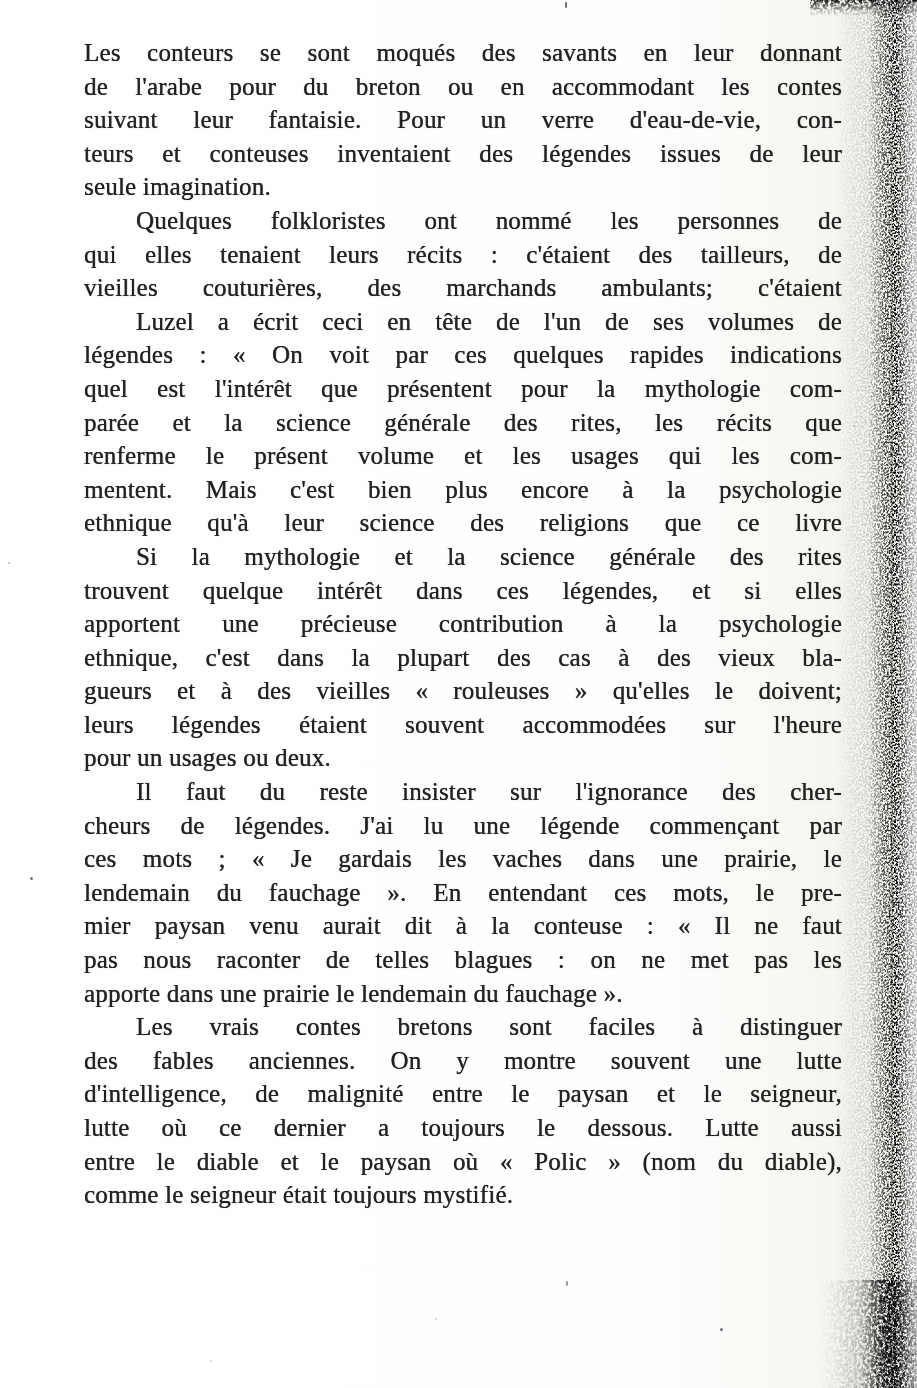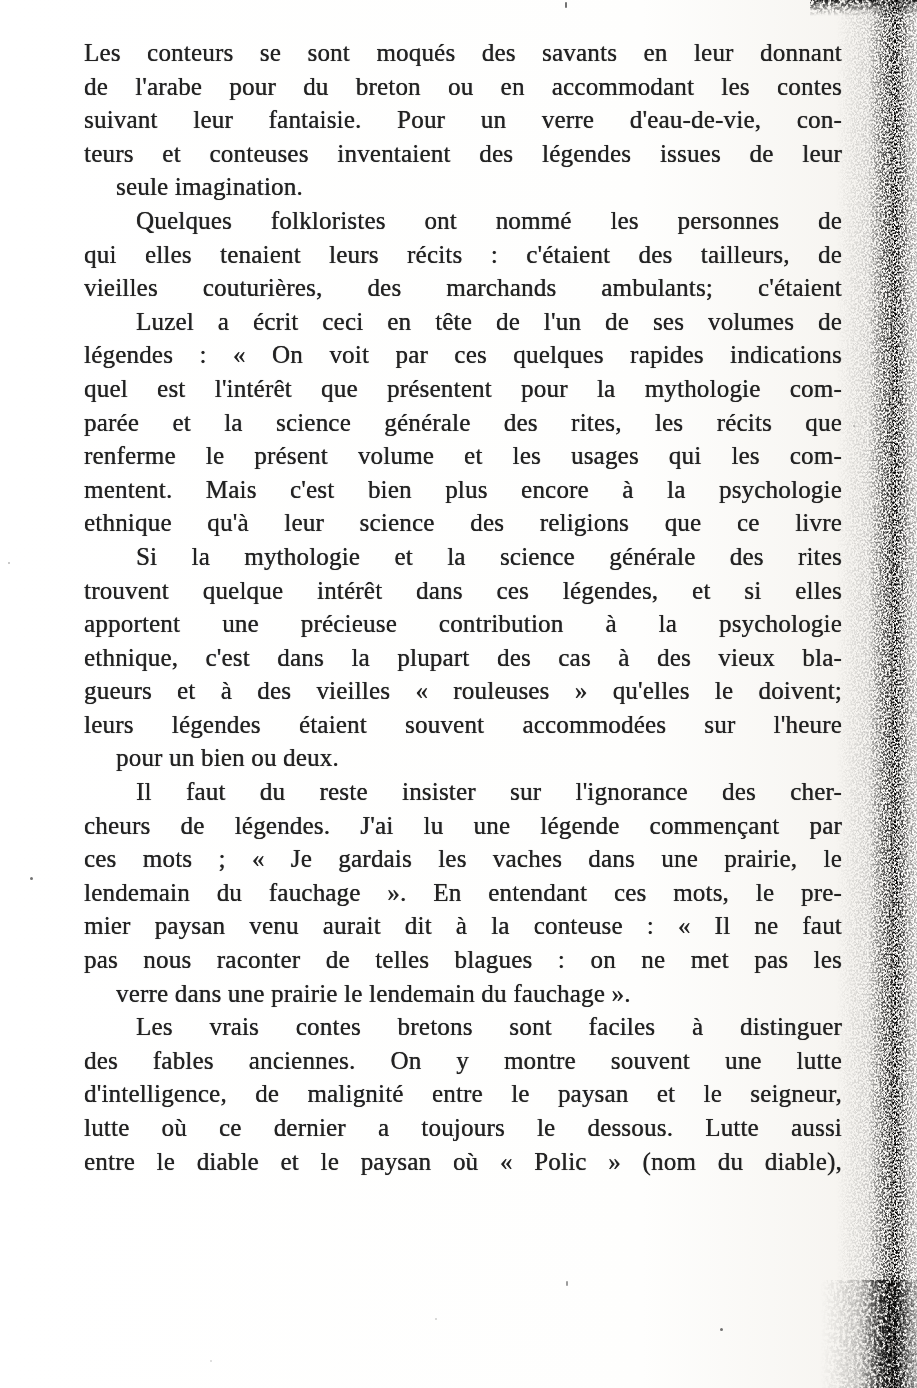--- a/index.html
+++ b/index.html
@@ -26,21 +26,20 @@
     letter-spacing: 0.2px;
     text-shadow: 0 0 0.7px rgba(30,30,30,0.75), 0.4px 0.4px 0.5px rgba(40,40,40,0.35);
   }
   .line {
     text-align: justify;
     text-align-last: justify;
     white-space: normal;
   }
   .line.last {
     text-align-last: left;
-    margin-left: 32px;
   }
   .line.indent {
     text-indent: 52px;
   }
   
   .speck {
     position: absolute;
     background: rgba(40,40,40,0.65);
     border-radius: 50%;
   }
@@ -84,33 +83,34 @@
       <div class="line">parée et la science générale des rites, les récits que</div>
       <div class="line">renferme le présent volume et les usages qui les com-</div>
       <div class="line">mentent. Mais c'est bien plus encore à la psychologie</div>
       <div class="line">ethnique qu'à leur science des religions que ce livre</div>
       <div class="line indent">Si la mythologie et la science générale des rites</div>
       <div class="line">trouvent quelque intérêt dans ces légendes, et si elles</div>
       <div class="line">apportent une précieuse contribution à la psychologie</div>
       <div class="line">ethnique, c'est dans la plupart des cas à des vieux bla-</div>
       <div class="line">gueurs et à des vieilles « rouleuses » qu'elles le doivent;</div>
       <div class="line">leurs légendes étaient souvent accommodées sur l'heure</div>
-      <div class="line last">pour un bien ou deux.</div>
+      <div class="line last">pour un usages ou deux.</div>
       <div class="line indent">Il faut du reste insister sur l'ignorance des cher-</div>
       <div class="line">cheurs de légendes. J'ai lu une légende commençant par</div>
       <div class="line">ces mots ; « Je gardais les vaches dans une prairie, le</div>
       <div class="line">lendemain du fauchage ». En entendant ces mots, le pre-</div>
       <div class="line">mier paysan venu aurait dit à la conteuse : « Il ne faut</div>
       <div class="line">pas nous raconter de telles blagues : on ne met pas les</div>
-      <div class="line last">verre dans une prairie le lendemain du fauchage ».</div>
+      <div class="line last">apporte dans une prairie le lendemain du fauchage ».</div>
       <div class="line indent">Les vrais contes bretons sont faciles à distinguer</div>
       <div class="line">des fables anciennes. On y montre souvent une lutte</div>
       <div class="line">d'intelligence, de malignité entre le paysan et le seigneur,</div>
       <div class="line">lutte où ce dernier a toujours le dessous. Lutte aussi</div>
       <div class="line">entre le diable et le paysan où « Polic » (nom du diable),</div>
+      <div class="line last">comme le seigneur était toujours mystifié.</div>
     </div>
 
   <svg class="noise-svg" width="917" height="1388" viewBox="0 0 917 1388" aria-hidden="true">
     <defs>
       <filter id="grain" x="0%" y="0%" width="100%" height="100%">
         <feTurbulence type="fractalNoise" baseFrequency="0.55 0.5" numOctaves="2" seed="7" result="n"></feTurbulence>
         <feColorMatrix in="n" type="matrix" values="0 0 0 0 0
                   0 0 0 0 0
                   0 0 0 0 0
                   3 3 3 0 -4.1"></feColorMatrix>

